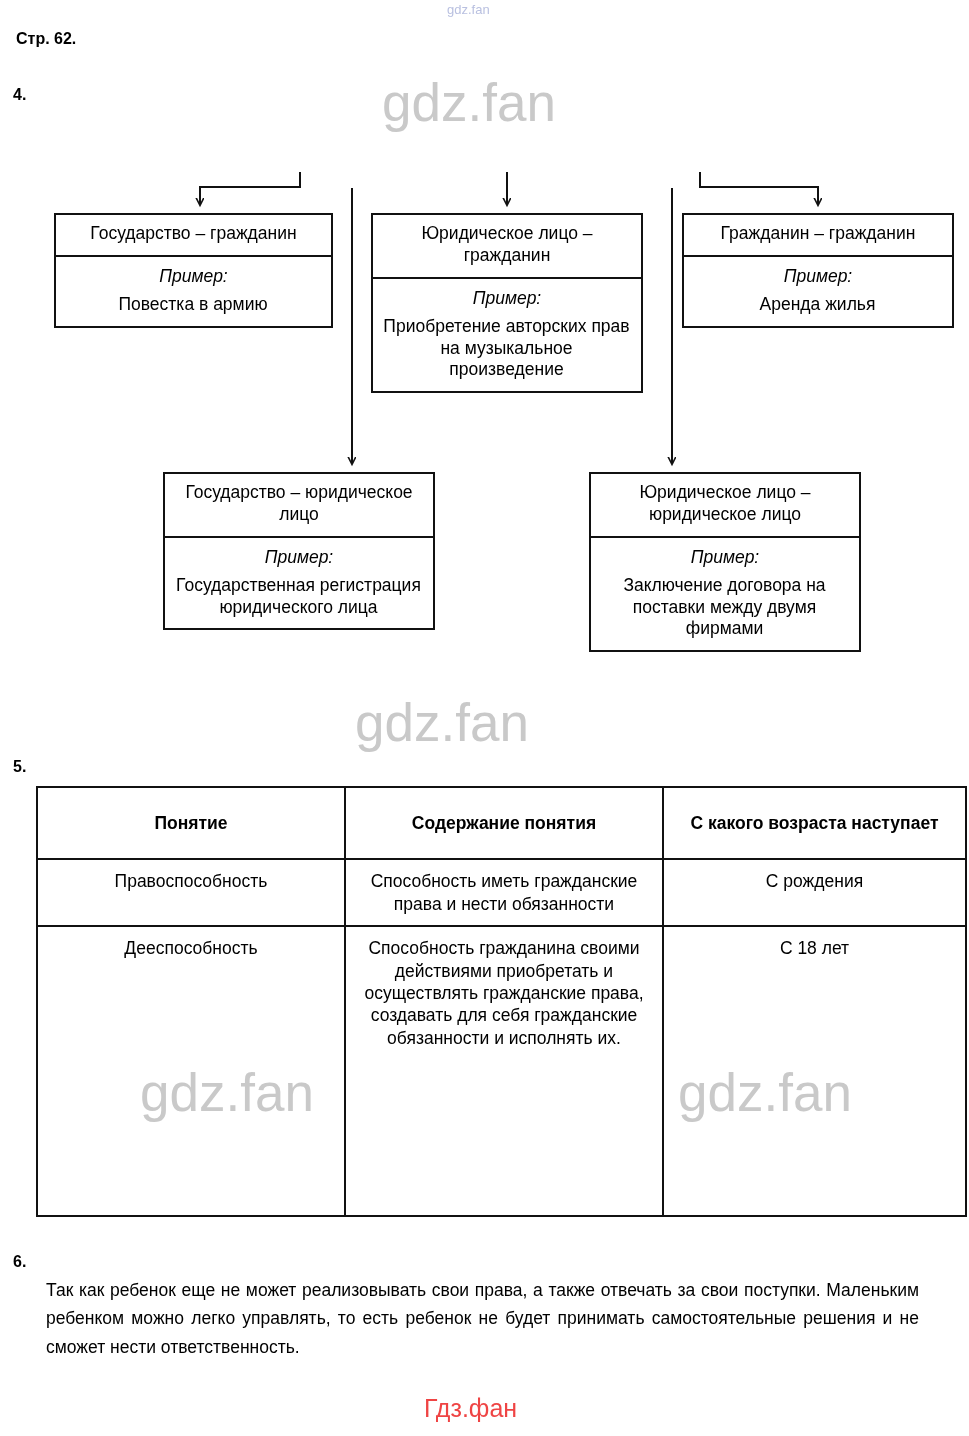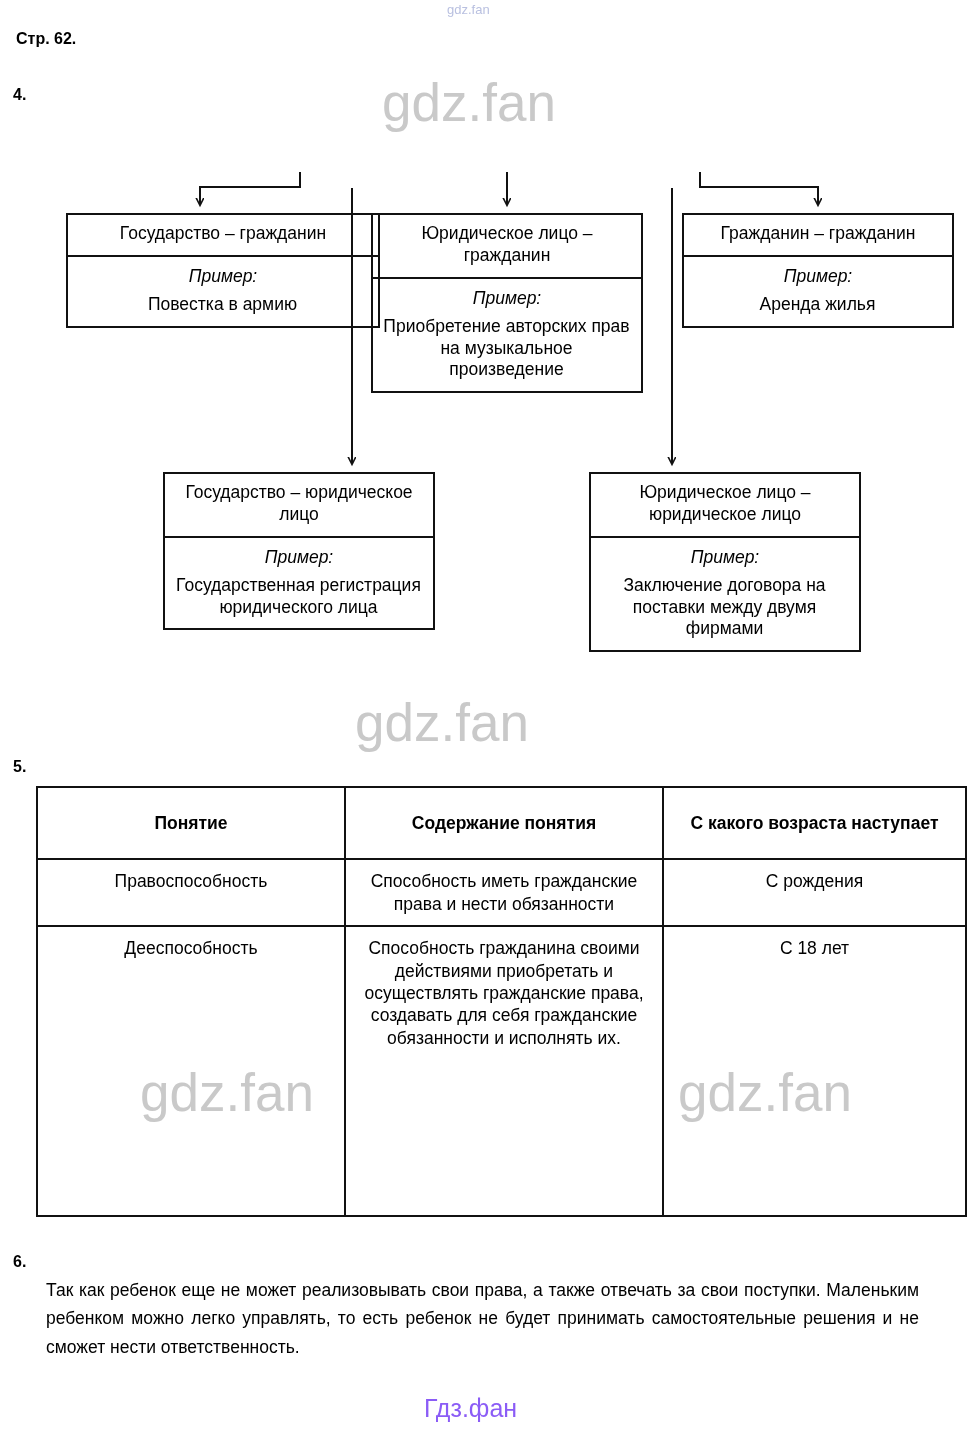--- a/index.html
+++ b/index.html
@@ -27,21 +27,21 @@
     font-family: "Liberation Sans", sans-serif;
     font-weight: 400;
     pointer-events: none;
     white-space: nowrap;
   }
   .wm-top     { top: 2px;    left: 447px; font-size: 13px; color:#b9c0e0;}
   .wm-big1    { top: 72px;   left: 382px; font-size: 53px; }
   .wm-big2    { top: 692px;  left: 355px; font-size: 53px; }
   .wm-big3    { top: 1062px; left: 140px; font-size: 53px; }
   .wm-big4    { top: 1062px; left: 678px; font-size: 53px; }
-  .wm-bottom  { top: 1394px; left: 424px; font-size: 25px; color:#8b5cf6;}
+  .wm-bottom  { top: 1394px; left: 424px; font-size: 25px; color:#ef4444;}
 
   .page-label {
     position: absolute;
     left: 16px; top: 30px;
     font-size: 16px;
     font-weight: bold;
   }
   .qnum {
     position: absolute;
     font-size: 16px;
@@ -78,21 +78,21 @@
   .node .ex-text {
     padding: 6px 9px 10px 8px;
     font-size: 17.5px;
     line-height: 1.25;
   }
   .root {
     left: 124px; top: 130px; width: 758px; height: 40px;
     display: flex; align-items: center; justify-content: center;
     font-size: 17.5px; font-weight: 400;
   }
-  .n1 { left: 54px;  top: 213px; width: 314px; margin-left: 12px; }
+  .n1 { left: 54px;  top: 213px; width: 279px; }
   .n2 { left: 371px; top: 213px; width: 272px; }
   .n3 { left: 682px; top: 213px; width: 272px; }
   .n4 { left: 163px; top: 472px; width: 272px; }
   .n5 { left: 589px; top: 472px; width: 272px; }
 
   svg.arrows { position: absolute; left:0; top:0; width: 969px; height: 740px; }
 
   
   .tbl {
     position: absolute;

